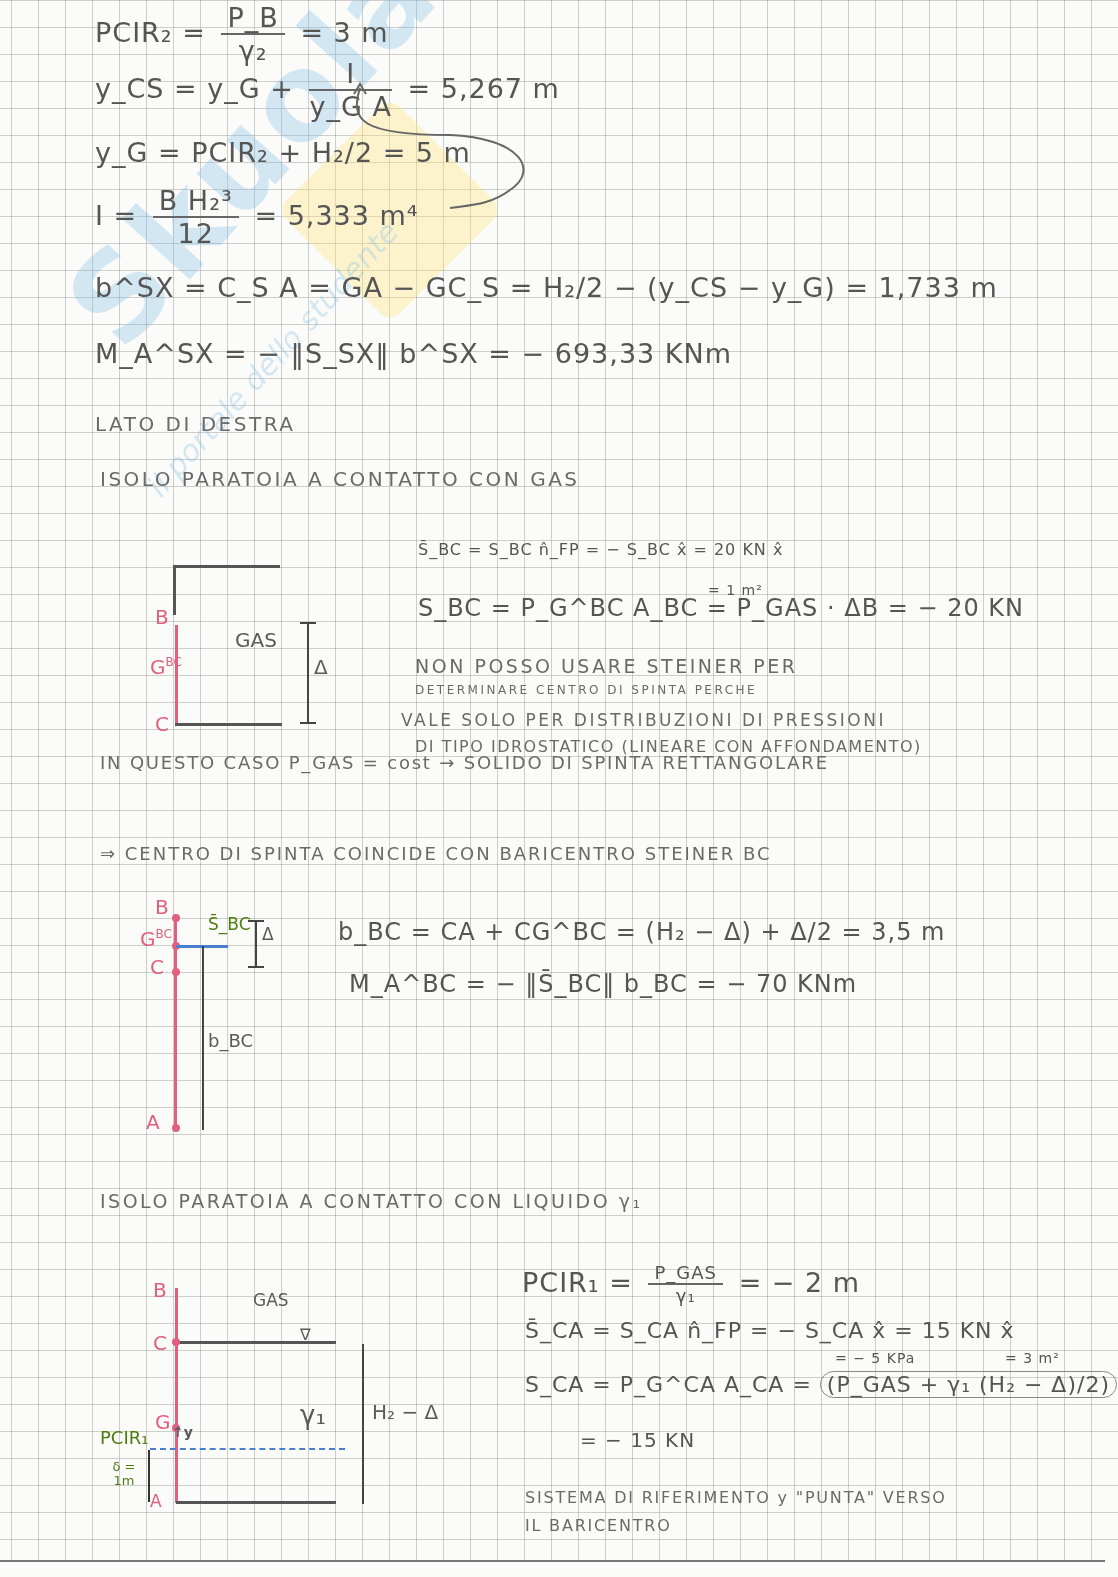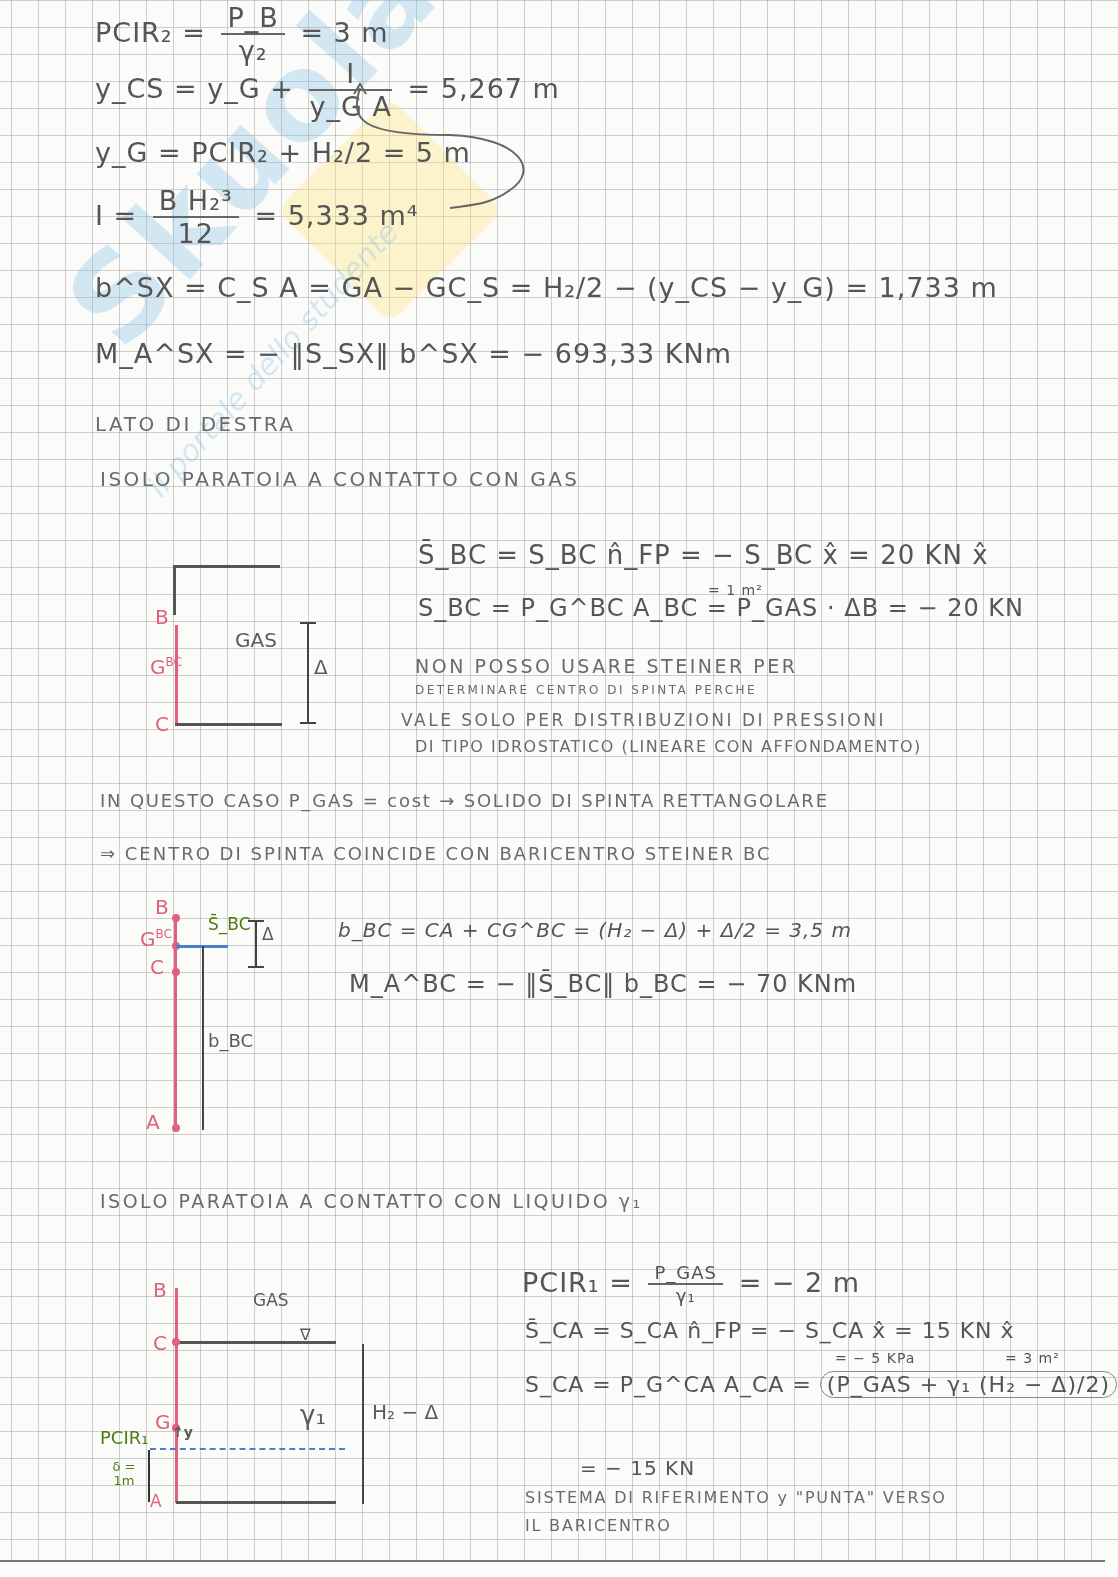--- a/index.html
+++ b/index.html
@@ -87,30 +87,30 @@
   <div class="lbl pink" style="left:155px;top:605px;">B</div>
   <div class="lbl pink" style="left:150px;top:655px;"><span>G</span><sup>BC</sup></div>
   <div class="lbl pink" style="left:155px;top:712px;">C</div>
   <div class="lbl" style="left:235px;top:628px;">GAS</div>
   <div class="dim" style="left:307px;top:622px;height:102px;"></div>
   <div class="dimcap" style="left:300px;top:622px;"></div>
   <div class="dimcap" style="left:300px;top:722px;"></div>
   <div class="lbl" style="left:314px;top:655px;">Δ</div>
 </div>
 
-<div class="line" style="left:418px;top:540px;font-size:26px;">S̄_BC = S_BC n̂_FP = − S_BC x̂ = 20 KN x̂</div>
+<div class="line" style="left:418px;top:540px;font-size:16px;">S̄_BC = S_BC n̂_FP = − S_BC x̂ = 20 KN x̂</div>
 <div class="line small" style="left:708px;top:582px;">= 1 m²</div>
 <div class="line" style="left:418px;top:594px;font-size:24px;">S_BC = P_G^BC A_BC = P_GAS · ΔB = − 20 KN</div>
 
 <div class="line caps" style="left:415px;top:655px;font-size:19px;">NON POSSO USARE STEINER PER</div>
 <div class="line caps" style="left:415px;top:683px;font-size:12px;">DETERMINARE CENTRO DI SPINTA PERCHE</div>
 <div class="line caps" style="left:401px;top:710px;font-size:17px;">VALE SOLO PER DISTRIBUZIONI DI PRESSIONI</div>
 <div class="line caps" style="left:415px;top:737px;font-size:16px;letter-spacing:1.5px;">DI TIPO IDROSTATICO (LINEARE CON AFFONDAMENTO)</div>
 
-<div class="line caps" style="left:100px;top:790px;font-size:18px;letter-spacing:1.8px;">IN QUESTO CASO P_GAS = cost → SOLIDO DI SPINTA RETTANGOLARE</div>
+<div class="line caps" style="left:100px;top:752px;font-size:18px;letter-spacing:1.8px;">IN QUESTO CASO P_GAS = cost → SOLIDO DI SPINTA RETTANGOLARE</div>
 <div class="line caps" style="left:100px;top:843px;font-size:18px;letter-spacing:2px;">⇒ CENTRO DI SPINTA COINCIDE CON BARICENTRO STEINER BC</div>
 
 <div>
   <div class="vline" style="left:174px;top:917px;height:212px;background:#e0607e;"></div>
   <div class="dot" style="left:172px;top:914px;"></div>
   <div class="dot" style="left:172px;top:942px;"></div>
   <div class="dot" style="left:172px;top:968px;"></div>
   <div class="dot" style="left:172px;top:1124px;"></div>
   <div class="lbl pink" style="left:155px;top:895px;">B</div>
   <div class="lbl pink" style="left:140px;top:927px;"><span>G</span><sup>BC</sup></div>
@@ -119,21 +119,21 @@
   <div class="hline" style="left:176px;top:945px;width:52px;background:#4a7fd0;"></div>
   <div class="lbl blue" style="left:208px;top:914px;font-size:17px;">S̄_BC</div>
   <div class="dim" style="left:202px;top:946px;height:184px;"></div>
   <div class="lbl" style="left:208px;top:1030px;font-size:18px;">b_BC</div>
   <div class="dim" style="left:255px;top:920px;height:47px;"></div>
   <div class="dimcap" style="left:248px;top:920px;"></div>
   <div class="dimcap" style="left:248px;top:966px;"></div>
   <div class="lbl" style="left:262px;top:924px;font-size:17px;">Δ</div>
 </div>
 
-<div class="line" style="left:338px;top:918px;font-size:20px;font-style:italic;">b_BC = CA + CG^BC = (H₂ − Δ) + Δ/2 = 3,5 m</div>
+<div class="line" style="left:338px;top:918px;font-size:24px;">b_BC = CA + CG^BC = (H₂ − Δ) + Δ/2 = 3,5 m</div>
 <div class="line" style="left:335px;top:970px;font-size:24px;margin-left:14px;">M_A^BC = − ‖S̄_BC‖ b_BC = − 70 KNm</div>
 
 <div class="line caps" style="left:100px;top:1190px;font-size:19px;">ISOLO PARATOIA A CONTATTO CON LIQUIDO γ₁</div>
 
 <div>
   <div class="vline" style="left:175px;top:1288px;height:215px;background:#e0607e;"></div>
   <div class="lbl pink" style="left:153px;top:1278px;">B</div>
   <div class="lbl" style="left:253px;top:1290px;font-size:17px;">GAS</div>
   <div class="hline" style="left:176px;top:1341px;width:160px;background:#555;"></div>
   <div class="dot" style="left:172px;top:1338px;"></div>
@@ -159,16 +159,16 @@
   <span>= − 2 m</span>
 </div>
 <div class="line" style="left:525px;top:1318px;font-size:22px;text-align:center;">S̄_CA = S_CA n̂_FP = − S_CA x̂ = 15 KN x̂</div>
 <div class="line small" style="left:835px;top:1350px;">= − 5 KPa</div>
 <div class="line small" style="left:1005px;top:1350px;">= 3 m²</div>
 <div class="line" style="left:525px;top:1372px;font-size:22px;">
   <span>S_CA = P_G^CA A_CA =</span>
   <span class="circ">(P_GAS + γ₁ (H₂ − Δ)/2)</span>
   
 </div>
-<div class="line" style="left:580px;top:1428px;font-size:20px;margin-top:28px;">= − 15 KN</div>
+<div class="line" style="left:580px;top:1428px;font-size:20px;">= − 15 KN</div>
 
 <div class="line caps" style="left:525px;top:1488px;font-size:16px;letter-spacing:1.8px;">SISTEMA DI RIFERIMENTO y "PUNTA" VERSO</div>
 <div class="line caps" style="left:525px;top:1516px;font-size:16px;letter-spacing:1.8px;">IL BARICENTRO</div>
 
 </body></html>

